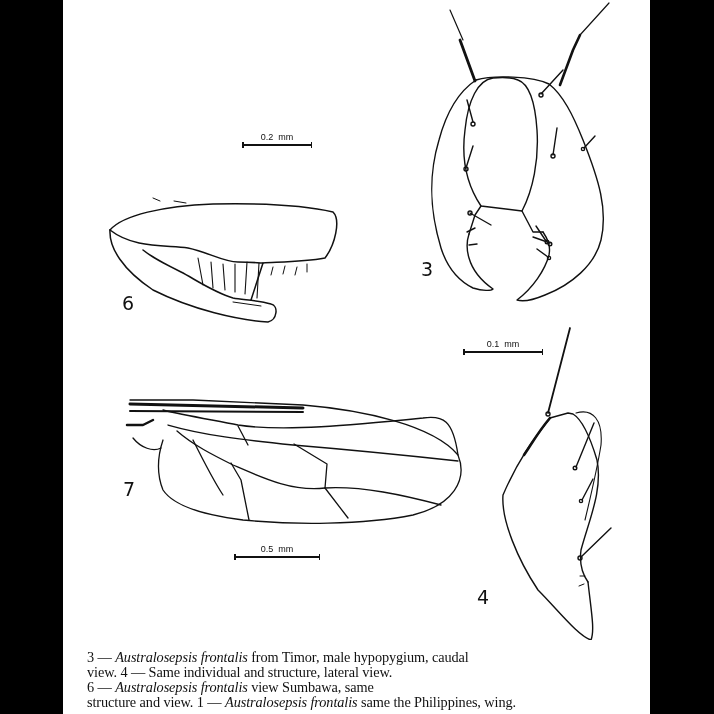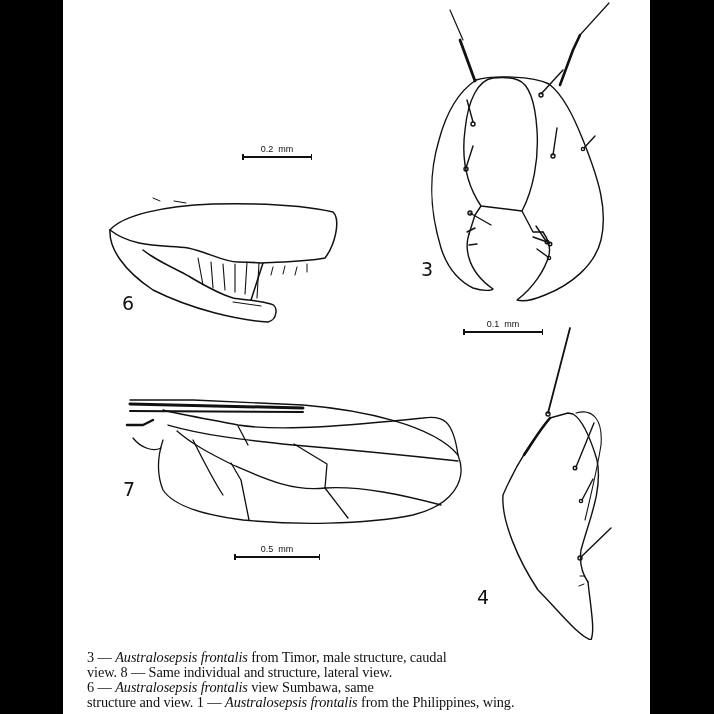--- a/index.html
+++ b/index.html
@@ -91,32 +91,32 @@
         <circle cx="517" cy="558" r="2"></circle>
       <path d="M517 576 L 522 576 M516 586 L 521 584" stroke-width="1"></path>
     </g>
   </svg>
 
   <div class="fig-num" style="left:358px; top:258px;">3</div>
   <div class="fig-num" style="left:59px; top:292px;">6</div>
   <div class="fig-num" style="left:60px; top:478px;">7</div>
   <div class="fig-num" style="left:414px; top:586px;">4</div>
 
-  <div class="scale" style="left:179px; top:144px; width:70px;">
+  <div class="scale" style="left:179px; top:132px; width:70px;">
     <div class="lbl">0.2  mm</div>
     <div class="bar"></div>
   </div>
-  <div class="scale" style="left:400px; top:319px; width:80px;">
+  <div class="scale" style="left:400px; top:339px; width:80px;">
     <div class="lbl">0.1  mm</div>
     <div class="bar"></div>
   </div>
   <div class="scale" style="left:171px; top:544px; width:86px;">
     <div class="lbl">0.5  mm</div>
     <div class="bar"></div>
   </div>
 </div>
 
 <div class="caption">
-  <p><span>3 — </span><i>Australosepsis frontalis</i><span> from Timor, male structure, caudal</span></p>
-  <p>view. 8 — Same individual and structure, lateral view.</p>
+  <p><span>3 — </span><i>Australosepsis frontalis</i><span> from Timor, male hypopygium, caudal</span></p>
+  <p>view. 4 — Same individual and structure, lateral view.</p>
   <p><span>6 — </span><i>Australosepsis frontalis</i><span> view Sumbawa, same</span></p>
-  <p><span>structure and view. 1 — </span><i>Australosepsis frontalis</i><span> from the Philippines, wing.</span></p>
+  <p><span>structure and view. 1 — </span><i>Australosepsis frontalis</i><span> same the Philippines, wing.</span></p>
 </div>
 
 </body></html>

